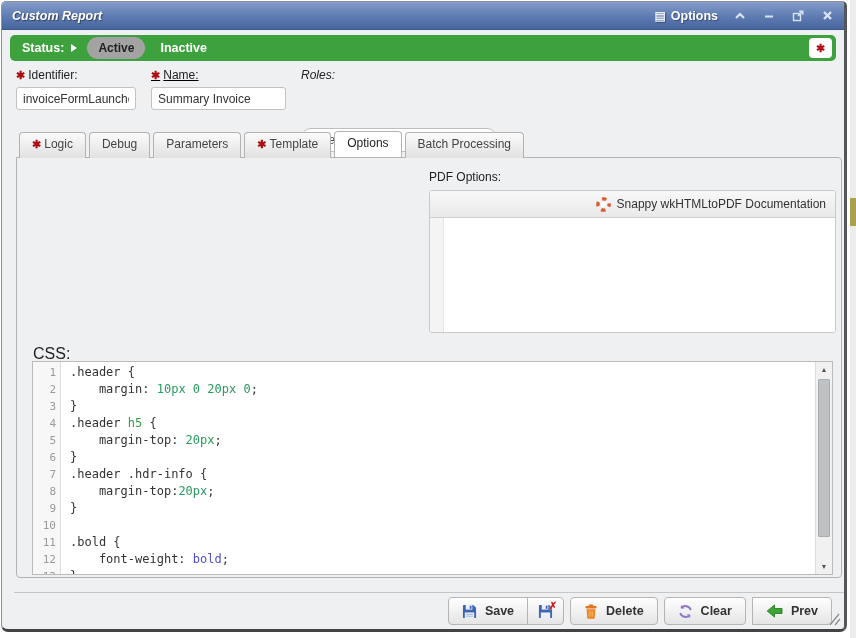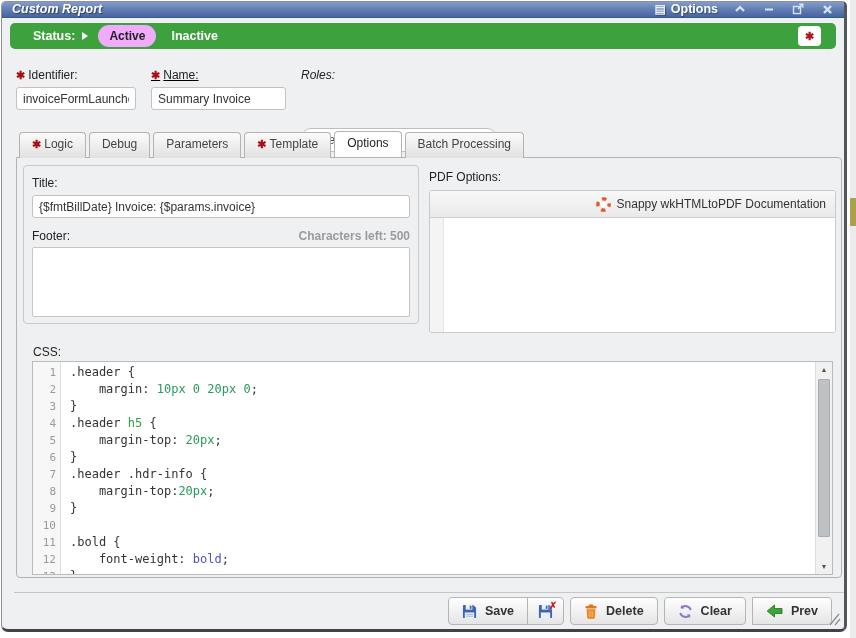--- a/index.html
+++ b/index.html
@@ -7,38 +7,38 @@
   body { font-family:"Liberation Sans", sans-serif; background:#ffffff; position:relative; }
 
   
   .dialog { position:absolute; left:1px; top:1px; width:846px; height:631px;
     background:#eef0f2; border:1px solid #8d9196; border-right:3px solid #54565a;
     border-bottom:3px solid #414347; border-radius:5px 5px 7px 7px; overflow:hidden; }
   .right-strip { position:absolute; left:850px; top:0; width:6px; height:638px; background:#ececec; }
   .strip-frag { position:absolute; left:850px; top:198px; width:6px; height:28px; background:#a9a14c; }
 
   
-  .titlebar { height:16px; background:linear-gradient(#849cc9, #5d7bb1 55%, #48669e);
-    border-bottom:1px solid #3a5890; display:flex; align-items:flex-start; padding:0 10px; }
+  .titlebar { height:28px; background:linear-gradient(#849cc9, #5d7bb1 55%, #48669e);
+    border-bottom:1px solid #3a5890; display:flex; align-items:center; padding:0 10px; }
   .win-title { color:#fff; font-size:12.5px; font-weight:bold; font-style:italic;
     text-shadow:1px 1px 1px rgba(0,0,0,.45); }
   .titlebar-right { margin-left:auto; display:flex; align-items:center; gap:15px; }
   .options-menu { display:flex; align-items:center; gap:5px; color:#fff; font-weight:bold;
     font-size:12.5px; cursor:pointer; text-shadow:1px 1px 1px rgba(0,0,0,.35); }
   .options-list-glyph { font-size:12px; color:#e6eefb; }
   .win-ctl { width:14px; height:14px; display:flex; align-items:center; justify-content:center; cursor:pointer; }
   .win-ctl svg { display:block; }
 
   
   .statusbar { margin:5px 8px 0 8px; height:26px; background:#3da23d; border-radius:5px;
-    display:flex; align-items:center; padding:0 15px; }
+    display:flex; align-items:center; padding:0 4px; }
   .status-label { color:#fff; font-weight:bold; font-size:12.5px; margin-left:8px; }
   .status-arrow { width:0; height:0; border-top:4px solid transparent; border-bottom:4px solid transparent;
     border-left:6px solid #fff; margin:0 10px 0 7px; }
-  .pill-active { background:#f0abfc; color:#222; font-weight:bold; font-size:12px;
+  .pill-active { background:#a3a3a3; color:#222; font-weight:bold; font-size:12px;
     border-radius:11px; padding:4px 11px; cursor:pointer; }
   .lbl-inactive { color:#fff; font-weight:bold; font-size:12.5px; margin-left:15px; cursor:pointer; }
   .status-req-btn { margin-left:auto; width:23px; height:20px; background:#fff; border-radius:4px;
     display:flex; align-items:center; justify-content:center; color:#b1101e; font-weight:bold;
     font-size:11px; cursor:pointer; }
 
   
   .form-row { position:absolute; top:66px; left:14px; display:flex; gap:15px; }
   .field label { display:block; font-size:12px; color:#222; margin-bottom:5px; }
   .req { color:#ab0d12; font-weight:bold; margin-right:3px; font-size:11px; }
@@ -74,21 +74,21 @@
   .pdf-box { margin-top:5px; border:1px solid #c9c9c9; border-radius:3px; height:143px;
     background:#fff; overflow:hidden; }
   .pdf-header { height:27px; background:linear-gradient(#f8f8f8, #e9e9e9); border-bottom:1px solid #cfcfcf;
     display:flex; align-items:center; justify-content:flex-end; gap:6px; padding:0 9px;
     font-size:12px; color:#333; }
   .doc-link { cursor:pointer; }
   .pdf-body { display:flex; height:115px; }
   .pdf-gutter { width:14px; background:#f4f4f4; border-right:1px solid #e3e3e3; }
   .pdf-area { flex:1; background:#fff; }
 
-  .css-label { position:absolute; left:16px; top:187px; font-size:12px; color:#222; }
+  .css-label { position:absolute; left:16px; top:187px; font-size:16px; color:#222; }
   .code-editor { position:absolute; left:15px; top:203px; right:8px; height:214px;
     background:#fff; border:1px solid #bbb; display:flex; overflow:hidden; }
   .gutter { width:28px; background:#f7f7f7; border-right:1px solid #ddd; text-align:right;
     padding:2px 4px 0 0; font-family:"DejaVu Sans Mono", monospace; font-size:11px;
     color:#9a9a9a; line-height:17px; }
   .code-area { flex:1; padding:2px 0 0 9px; font-family:"DejaVu Sans Mono", monospace;
     font-size:12px; color:#333; line-height:17px; white-space:pre; overflow:hidden; cursor:text; }
   .tk-num { color:#279a5d; } .tk-tag { color:#2f9e44; } .tk-kw { color:#5050c8; }
   .vscroll { width:17px; background:#f1f1f1; border-left:1px solid #ddd; position:relative; }
   .sb-btn { position:absolute; left:0; width:16px; height:15px; display:flex; align-items:center;
@@ -185,29 +185,20 @@
     <div class="tabs">
         <span class="tab"><span class="req">✱</span><span>Logic</span></span>
         <span class="tab"><span>Debug</span></span>
         <span class="tab"><span>Parameters</span></span>
         <span class="tab"><span class="req">✱</span><span>Template</span></span>
         <span class="tab active"><span>Options</span></span>
         <span class="tab"><span>Batch Processing</span></span>
       </div>
     <div class="panel">
 
-      <div class="group-box left-box">
-        <span class="inner-label">Title:</span>
-        <input class="txt-input" type="text" value="{$fmtBillDate} Invoice: {$params.invoice}" style="">
-        <div class="footer-row">
-          <span class="inner-label">Footer:</span>
-          <span class="chars-left">Characters left: 500</span>
-        </div>
-        <textarea class="footer-area" style=""></textarea>
-      </div>
 
       <div class="pdf-col">
         <span class="inner-label">PDF Options:</span>
         <div class="pdf-box">
           <div class="pdf-header">
             <svg width="15" height="15" viewBox="0 0 16 16">
               <circle cx="8" cy="8" r="6" fill="none" stroke="#dd5a31" stroke-width="3.6" stroke-dasharray="4.7 4.72" stroke-dashoffset="2.3"></circle>
               <circle cx="8" cy="8" r="3" fill="#fff"></circle>
             </svg>
             <span class="doc-link">Snappy wkHTMLtoPDF Documentation</span>

